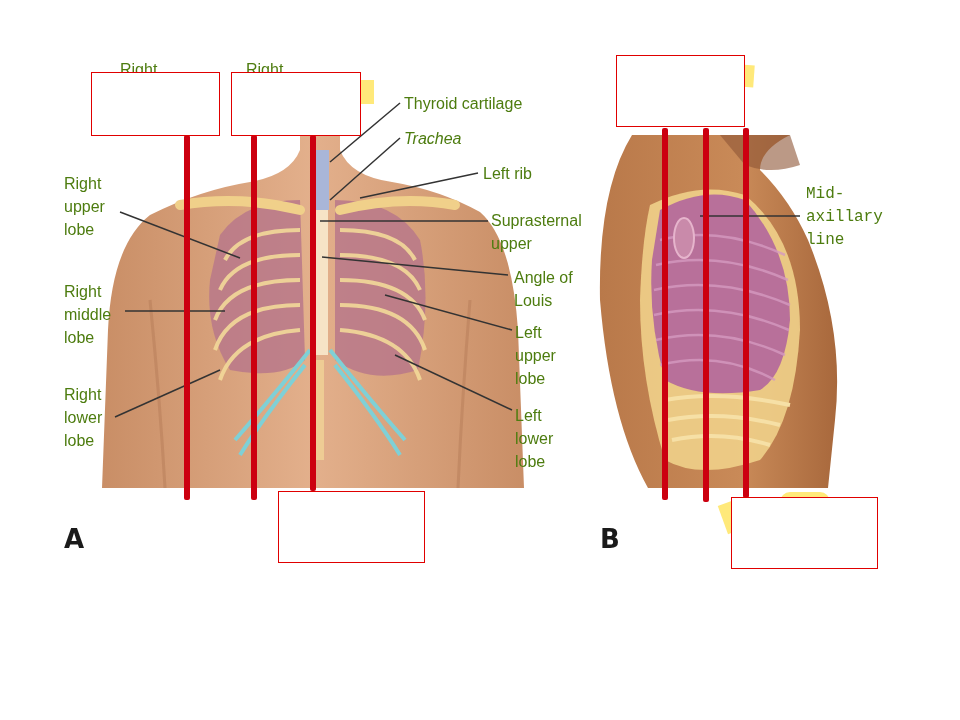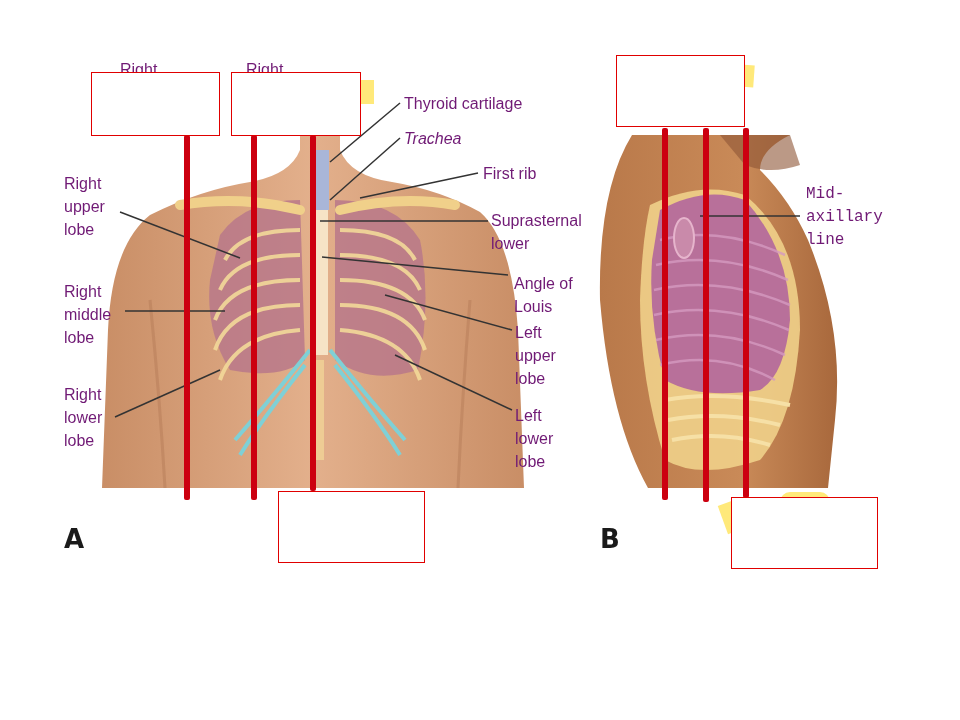--- a/index.html
+++ b/index.html
@@ -1,17 +1,17 @@
 <!DOCTYPE html>
 <html><head>
 <meta charset="utf-8">
 <style>
   html, body { margin:0; padding:0; background:#ffffff; }
   body { width:960px; height:720px; position:relative; overflow:hidden; font-family:"Liberation Sans", sans-serif; }
-  .label { position:absolute; color:#701a75; font-size:16px; line-height:23px; font-family:"Liberation Sans", sans-serif; white-space:pre-line; }
+  .label { position:absolute; color:#4d7c0f; font-size:16px; line-height:23px; font-family:"Liberation Sans", sans-serif; white-space:pre-line; }
   .panel-letter { position:absolute; font-size:26px; font-weight:bold; color:#1a1a1a; font-family:"DejaVu Sans", sans-serif; }
   .blank-box { position:absolute; border:1.5px solid #e00000; background:#ffffff; box-sizing:border-box; }
   .redline { position:absolute; width:6px; background:#cc0010; border-radius:2px; }
   .sticky { position:absolute; background:#ffe97a; }
   svg { position:absolute; left:0; top:0; }
 </style>
 </head>
 <body>
 
 <svg width="960" height="720">
@@ -116,24 +116,24 @@
 
 <div class="redline" style="left:662px;top:128px;height:372px;"></div>
 <div class="redline" style="left:703px;top:128px;height:374px;"></div>
 <div class="redline" style="left:743px;top:128px;height:370px;"></div>
 
 <div class="label" style="left:120px;top:58px;">Right</div>
 <div class="label" style="left:246px;top:58px;">Right</div>
 
 <div class="label" style="left:404px;top:92px;text-align:center;">Thyroid cartilage</div>
 <div class="label" style="left:404px;top:127px;font-style:italic;">Trachea</div>
-<div class="label" style="left:483px;top:162px;">First rib</div>
+<div class="label" style="left:483px;top:162px;">Left rib</div>
 <div class="label" style="left:491px;top:209px;">Suprasternal
-lower</div>
-<div class="label" style="left:514px;top:272px;">Angle of
+upper</div>
+<div class="label" style="left:514px;top:266px;">Angle of
 Louis</div>
 <div class="label" style="left:515px;top:321px;">Left
 upper
 lobe</div>
 <div class="label" style="left:515px;top:404px;">Left
 lower
 lobe</div>
 <div class="label" style="left:64px;top:172px;">Right
 upper
 lobe</div>

